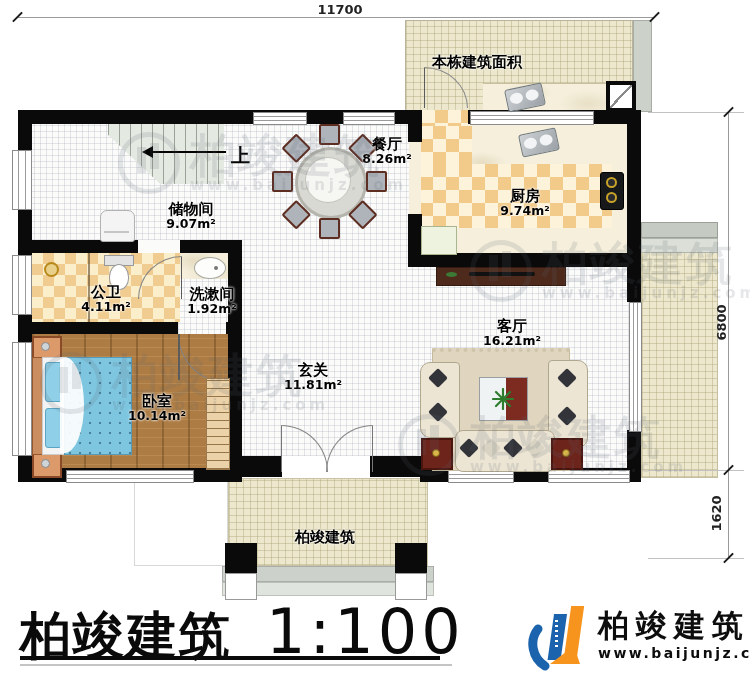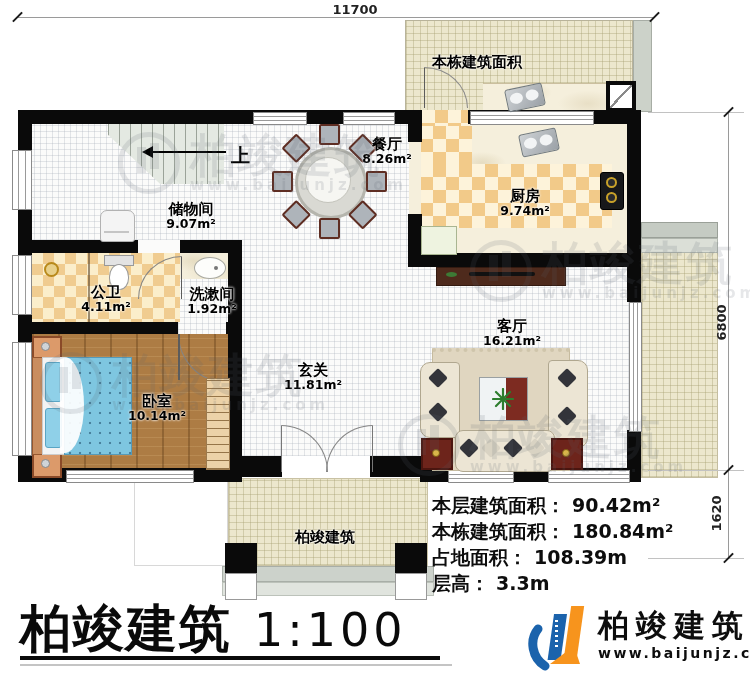--- a/index.html
+++ b/index.html
@@ -50,21 +50,21 @@
   .lbl-big{position:absolute;z-index:30;font-weight:bold;color:#000;}
 </style>
 </head>
 <body>
 
 <div id="canvas">
 
   <div class="dline" style="left:18px;top:17px;width:637px;height:1px;"></div>
   <div class="tick" style="left:11px;top:16px;"></div>
   <div class="tick" style="left:648px;top:16px;"></div>
-  <div class="dim-label" style="left:315px;top:2px;width:80px;text-align:center;">11700</div>
+  <div class="dim-label" style="left:300px;top:2px;width:80px;text-align:center;">11700</div>
 
   <div class="abs grid-beige" style="left:405px;top:20px;width:228px;height:92px;border:1px solid #b8b39a;z-index:2;"></div>
   <div class="abs" style="left:633px;top:20px;width:19px;height:92px;background:#ccd2c9;border:1px solid #a7ada5;z-index:2;"></div>
   <div class="abs marble" style="left:483px;top:83px;width:150px;height:29px;border-top:1px solid #cbbf9f;z-index:5;"></div>
   <div class="furn" style="left:506px;top:86px;width:36px;height:21px;transform:rotate(-12deg);background:linear-gradient(135deg,#cfd3d6,#9aa0a6);border:1px solid #717a80;border-radius:3px;z-index:25;">
     <div class="abs" style="left:3px;top:4px;width:13px;height:11px;background:#f2f4f5;border-radius:50%;"></div>
     <div class="abs" style="left:19px;top:4px;width:13px;height:11px;background:#f2f4f5;border-radius:50%;"></div>
   </div>
 
   <div class="arc" style="left:424px;top:67px;width:42px;height:40px;border-left:1.6px solid #5c5c5c;border-top:1.2px solid #8a8a8a;border-right:1.2px solid #8a8a8a;border-radius:0 100% 0 0;"></div>
@@ -292,37 +292,23 @@
       </div>
   </div>
   <div class="wm" style="left:398px;top:414px;">
     <div class="wm-logo"></div>
     <div>
         <div class="wm-text">柏竣建筑</div>
         <div class="wm-url">www.baijunjz.com</div>
       </div>
   </div>
 
-  <div class="abs" style="left:432px;top:492px;z-index:50;">
-    <div class="stat-row">
-      <span>本层建筑面积：</span><span class="stat-val">90.42m²</span>
-    </div>
-    <div class="stat-row">
-      <span>本栋建筑面积：</span><span class="stat-val">180.84m²</span>
-    </div>
-    <div class="stat-row">
-      <span>占地面积：</span><span class="stat-val">108.39m</span>
-    </div>
-    <div class="stat-row">
-      <span>层高：</span><span class="stat-val">3.3m</span>
-    </div>
-  </div>
 
   <div class="abs" style="left:20px;top:595px;z-index:60;white-space:nowrap;color:#0a0a0a;">
-    <span style="font-size:51px;font-weight:600;letter-spacing:2px;">柏竣建筑</span><span style="font-size:46px;font-weight:500;letter-spacing:4px;margin-left:22px;">1:100</span>
+    <span style="font-size:51px;font-weight:600;letter-spacing:2px;">柏竣建筑</span><span style="font-size:62px;font-weight:500;letter-spacing:4px;margin-left:34px;">1:100</span>
   </div>
   <div class="abs" style="left:20px;top:656px;width:420px;height:4px;background:#0a0a0a;z-index:60;"></div>
   <div class="abs" style="left:20px;top:664px;width:432px;height:2px;background:#c4c4c4;z-index:60;"></div>
 
   <svg width="64" height="72" viewBox="0 0 64 72" style="position:absolute;left:528px;top:600px;z-index:60;">
     <path d="M17 66 C4 58 1 40 10 29" fill="none" stroke="#1b63ac" stroke-width="9" stroke-linecap="round"></path>
     <g transform="skewX(-8)">
       <rect x="28" y="14" width="13" height="46" fill="#1b63ac"></rect>
       <rect x="44" y="6" width="13" height="50" fill="#f7941d"></rect>
     </g>

